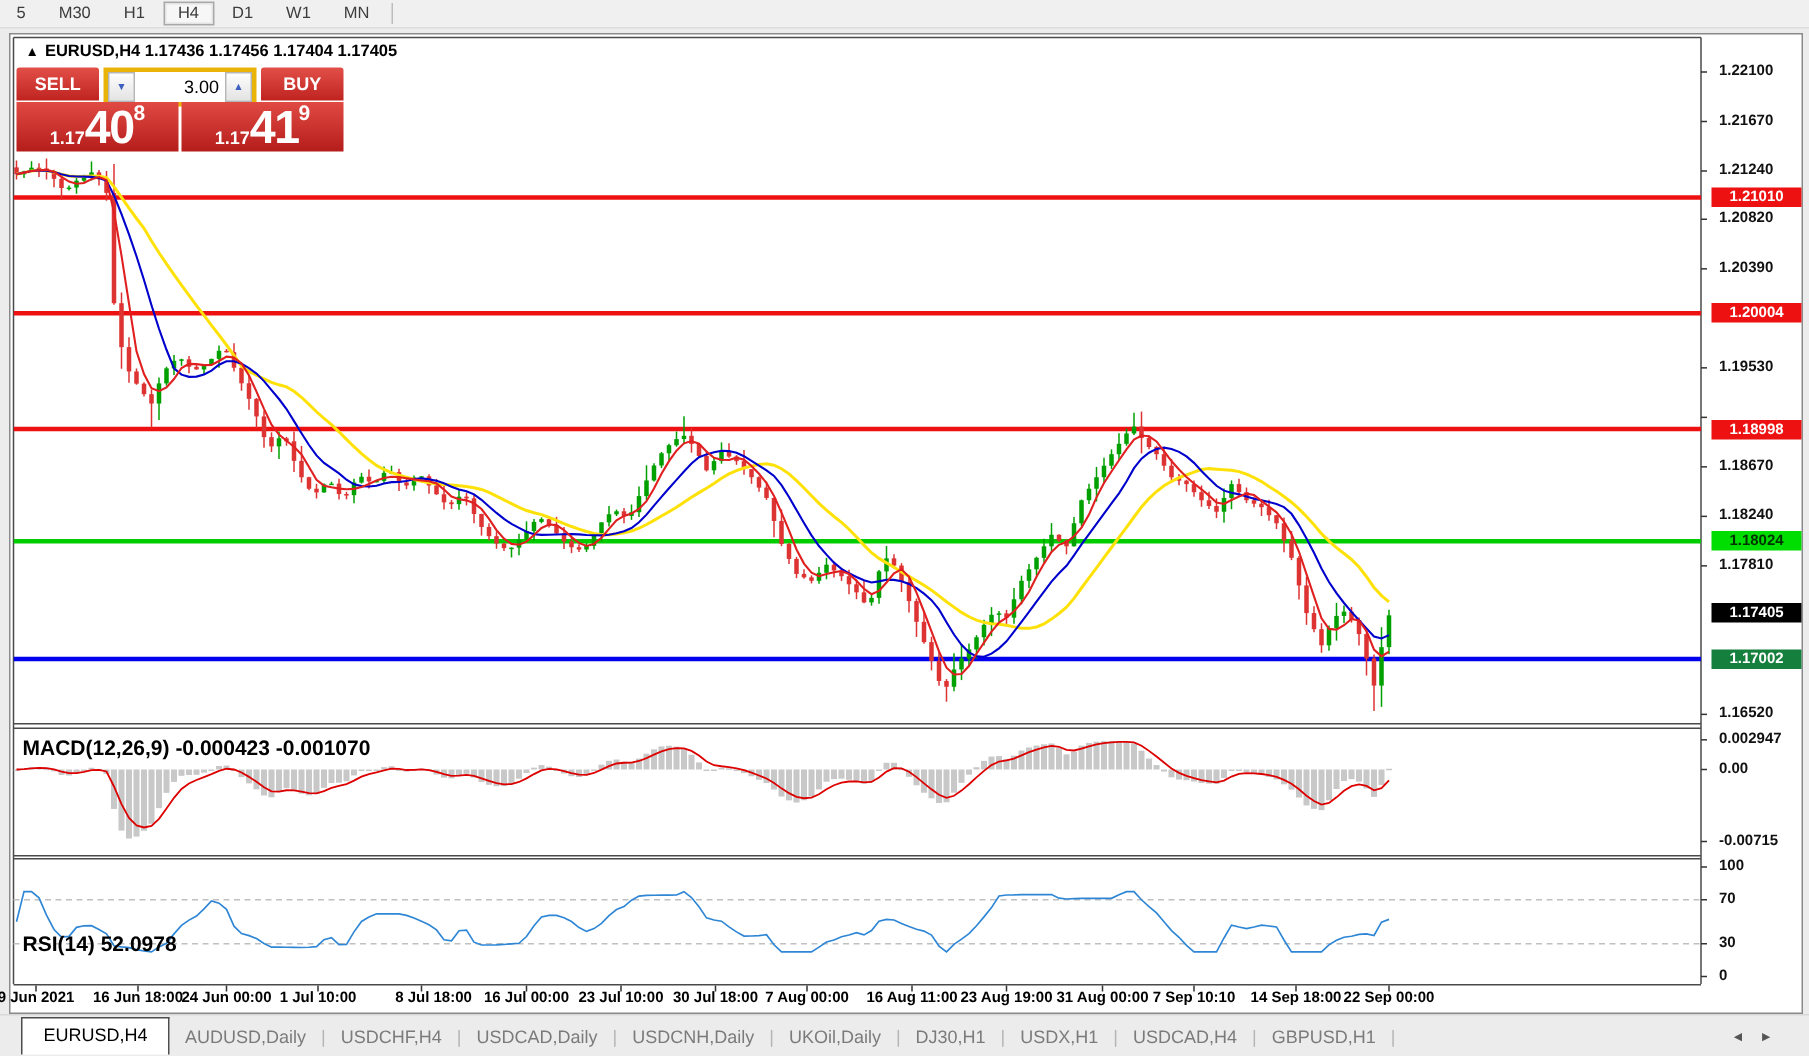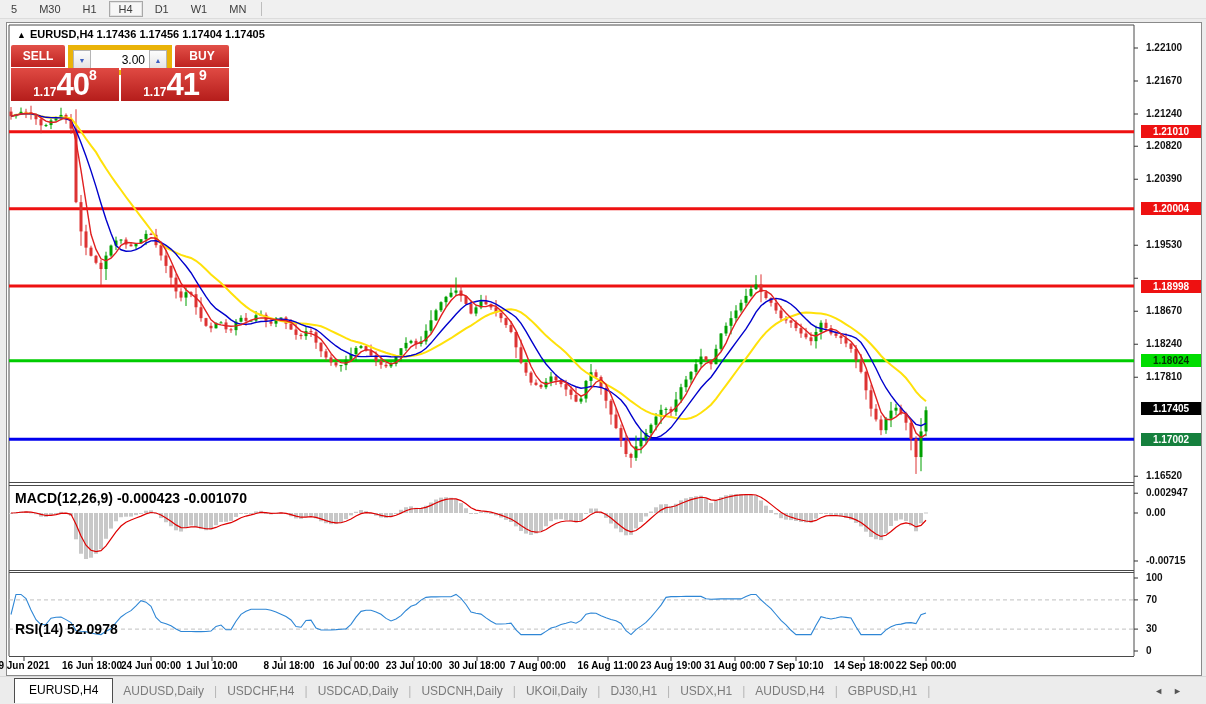--- a/index.html
+++ b/index.html
@@ -21,21 +21,21 @@
   .ylab{position:absolute;left:1139px;width:58px;font-size:10px;font-weight:bold;color:#111;height:12px;line-height:12px;}
   .ybadge{position:absolute;left:1134px;width:60px;height:13px;line-height:13px;font-size:10px;font-weight:bold;text-align:center;}
   .sublab{position:absolute;left:1139px;width:58px;font-size:10px;font-weight:bold;color:#111;height:12px;line-height:12px;}
   .xlab{position:absolute;top:637px;font-size:10px;font-weight:bold;color:#000;white-space:nowrap;transform:translateX(-50%);}
   .panelab{position:absolute;left:8px;font-size:14px;font-weight:bold;color:#000;}
   
   #tpanel{position:absolute;left:4px;top:22px;width:218px;}
   #tprow{display:flex;height:22px;}
   .tpbtn{width:55px;background:linear-gradient(#e25048,#bf2320);color:#fff;font-size:12px;font-weight:bold;
          display:flex;align-items:center;justify-content:center;border-radius:2px 2px 0 0;cursor:pointer;}
-  #tpspin{flex:1;display:flex;margin:0 3px;border:5px solid #eab308;background:#fff;height:20px;}
+  #tpspin{flex:1;display:flex;margin:0 3px;border:3px solid #eab308;background:#fff;height:20px;}
   .spbtn{width:16px;background:linear-gradient(#fdfdfd,#e3e3e3);border:1px solid #b5b5b5;color:#3d5fc0;
          font-size:7px;display:flex;align-items:center;justify-content:center;cursor:pointer;}
   #tpvol{flex:1;border:none;outline:none;font-size:12px;text-align:right;padding:0 4px;width:50px;font-family:"Liberation Sans",sans-serif;}
   #tpprices{display:flex;margin-top:1px;height:33px;}
   .bigpx{flex:1;background:linear-gradient(#e04a43,#b51d1b);color:#fff;display:flex;align-items:flex-end;
          justify-content:center;padding-bottom:1px;cursor:pointer;}
   .bigpx .pfx{font-size:12px;font-weight:bold;line-height:16px;}
   .bigpx .big{font-size:31px;font-weight:bold;line-height:30px;letter-spacing:-1px;}
   .bigpx .sup{font-size:14px;font-weight:bold;align-self:flex-start;line-height:14px;}
   .bigpx.left{margin-right:2px;}
@@ -786,19 +786,19 @@
       <span class="tab">USDCAD,Daily</span>
       <span class="sep">|</span>
       <span class="tab">USDCNH,Daily</span>
       <span class="sep">|</span>
       <span class="tab">UKOil,Daily</span>
       <span class="sep">|</span>
       <span class="tab">DJ30,H1</span>
       <span class="sep">|</span>
       <span class="tab">USDX,H1</span>
       <span class="sep">|</span>
-      <span class="tab">AUDUSD,H4</span>
+      <span class="tab">USDCAD,H4</span>
       <span class="sep">|</span>
       <span class="tab">GBPUSD,H1</span>
       <span class="sep">|</span>
     </span>
   <span id="tabscroll"><span id="scl">◄</span><span id="scr">►</span></span>
 </div>
 
 </body></html>

